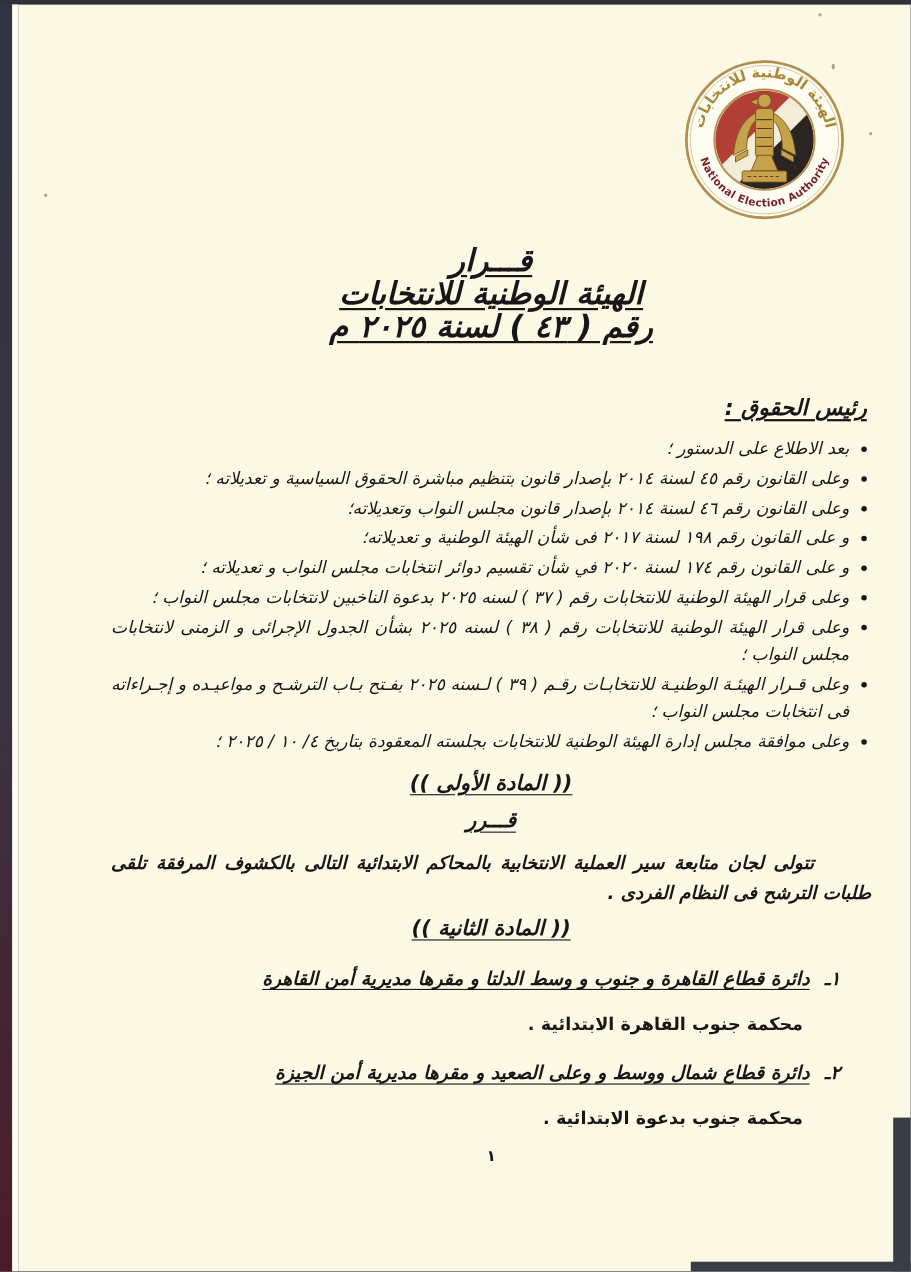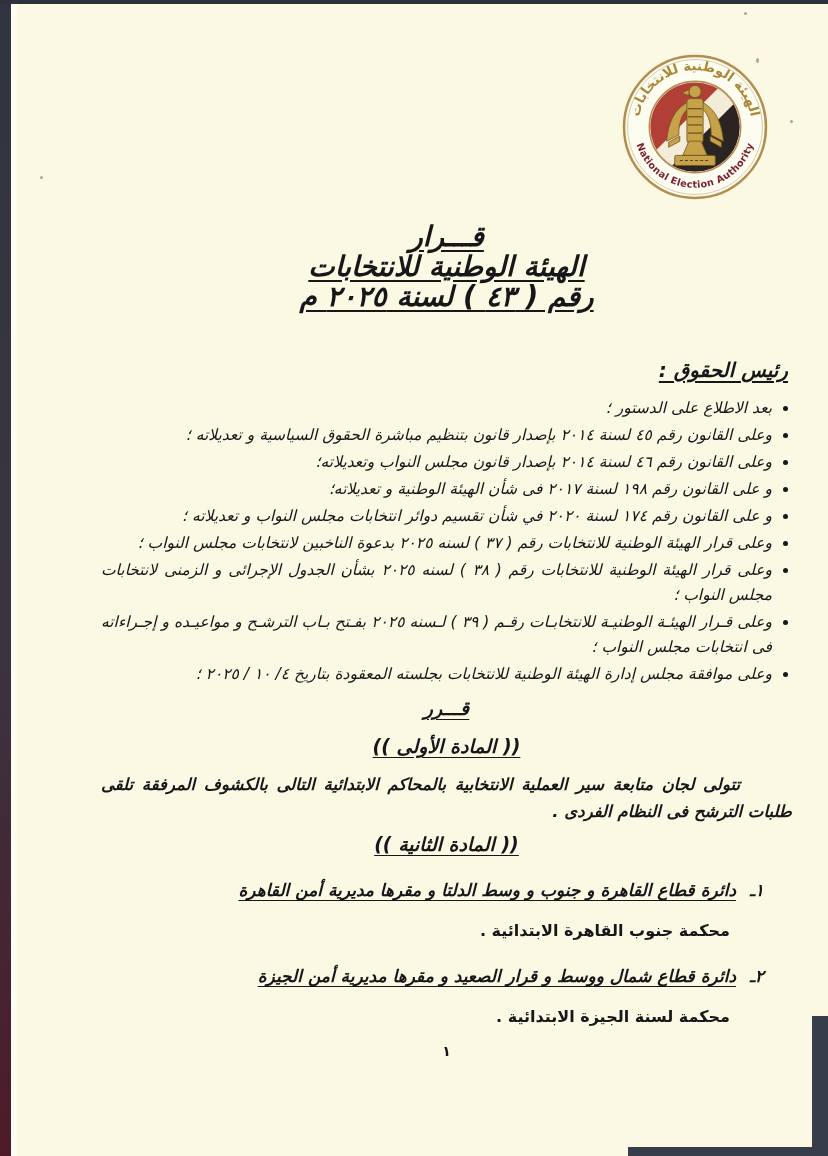--- a/index.html
+++ b/index.html
@@ -171,41 +171,41 @@
       <li>وعلى القانون رقم ٤٥ لسنة ٢٠١٤ بإصدار قانون بتنظيم مباشرة الحقوق السياسية و تعديلاته ؛</li>
       <li>وعلى القانون رقم ٤٦ لسنة ٢٠١٤ بإصدار قانون مجلس النواب وتعديلاته؛</li>
       <li>و على القانون رقم ١٩٨ لسنة ٢٠١٧ فى شأن الهيئة الوطنية و تعديلاته؛</li>
       <li>و على القانون رقم ١٧٤ لسنة ٢٠٢٠ في شأن تقسيم دوائر انتخابات مجلس النواب و تعديلاته ؛</li>
       <li>وعلى قرار الهيئة الوطنية للانتخابات رقم ( ٣٧ ) لسنه ٢٠٢٥ بدعوة الناخبين لانتخابات مجلس النواب ؛</li>
       <li>وعلى قرار الهيئة الوطنية للانتخابات رقم ( ٣٨ ) لسنه ٢٠٢٥ بشأن الجدول الإجرائى و الزمنى لانتخابات مجلس النواب ؛</li>
       <li>وعلى قـرار الهيئـة الوطنيـة للانتخابـات رقـم ( ٣٩ ) لـسنه ٢٠٢٥ بفـتح بـاب الترشـح و مواعيـده و إجـراءاته فى انتخابات مجلس النواب ؛</li>
       <li>وعلى موافقة مجلس إدارة الهيئة الوطنية للانتخابات بجلسته المعقودة بتاريخ ٤/ ١٠ / ٢٠٢٥ ؛</li>
     </ul>
 
+    <div class="center-head article-head-1">
+      <span>(( المادة الأولى ))</span>
+    </div>
+
     <div class="center-head decided">
       <span>قـــرر</span>
-    </div>
-
-    <div class="center-head article-head-1">
-      <span>(( المادة الأولى ))</span>
     </div>
     <p class="body-par">تتولى لجان متابعة سير العملية الانتخابية بالمحاكم الابتدائية التالى بالكشوف المرفقة تلقى طلبات الترشح فى النظام الفردى .</p>
 
     <div class="center-head article-head-2">
       <span>(( المادة الثانية ))</span>
     </div>
 
     <div class="num-line">
       <span class="num-marker">١ـ</span>
       <span class="num-title">دائرة قطاع القاهرة و جنوب و وسط الدلتا و مقرها مديرية أمن القاهرة</span>
     </div>
     <div class="court-line">محكمة جنوب القاهرة الابتدائية .</div>
 
     <div class="num-line">
       <span class="num-marker">٢ـ</span>
-      <span class="num-title">دائرة قطاع شمال ووسط و قرار الصعيد و مقرها مديرية أمن الجيزة</span>
-    </div>
-    <div class="court-line">محكمة لسنة الجيزة الابتدائية .</div>
+      <span class="num-title">دائرة قطاع شمال ووسط و وعلى الصعيد و مقرها مديرية أمن الجيزة</span>
+    </div>
+    <div class="court-line">محكمة جنوب بدعوة الابتدائية .</div>
 
     <div class="page-num">١</div>
 
   </div>
 </div>
 
 </body></html>

